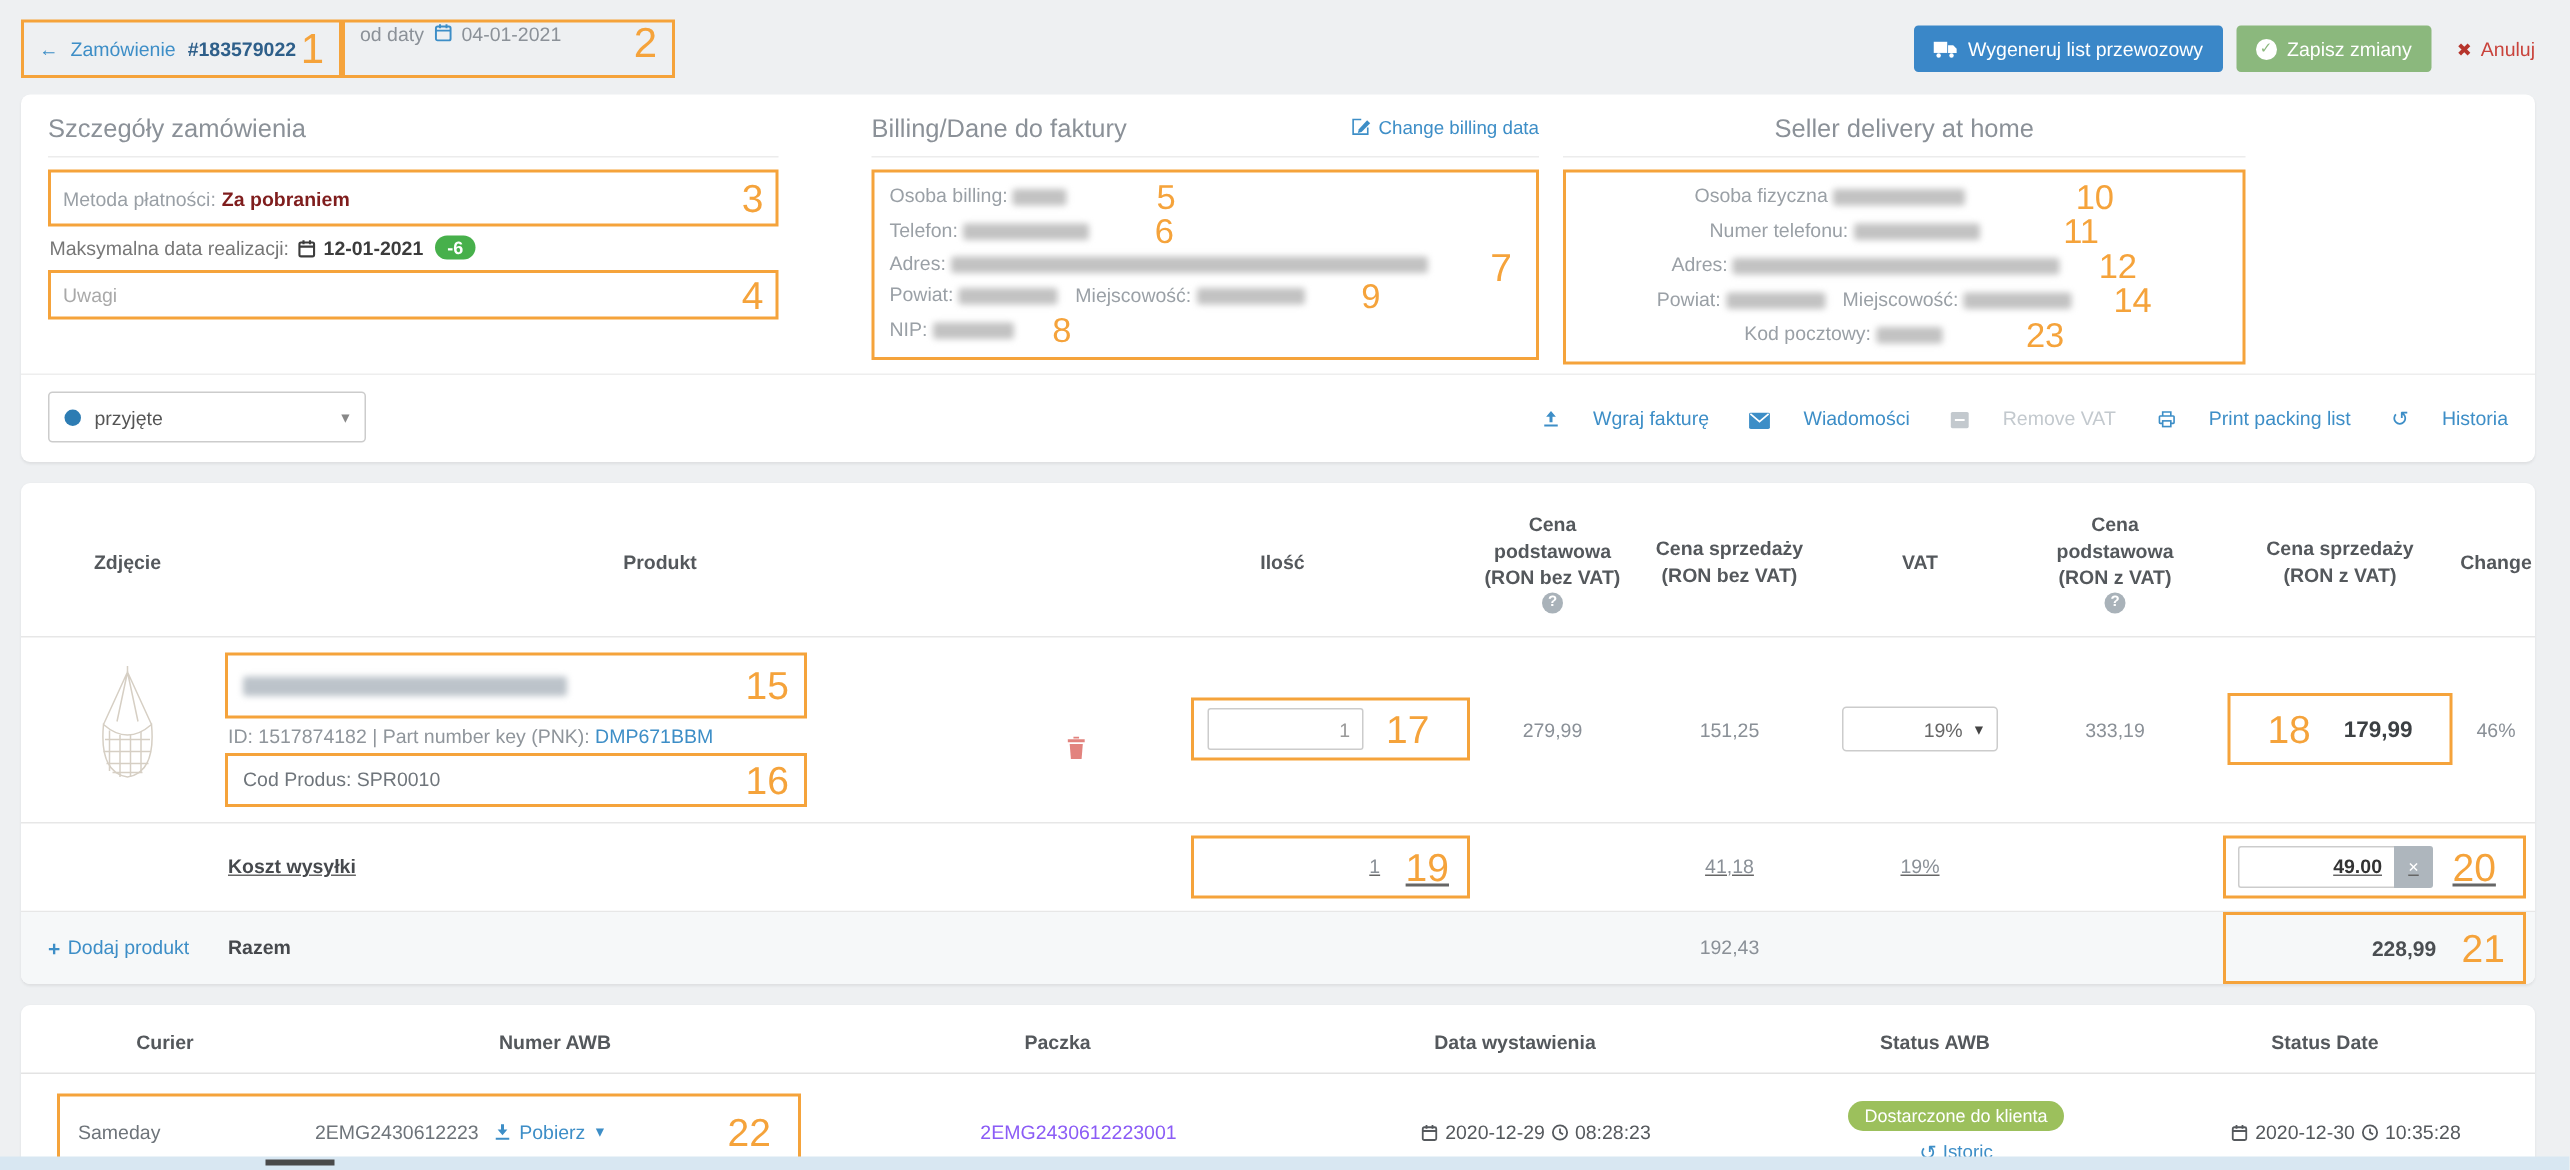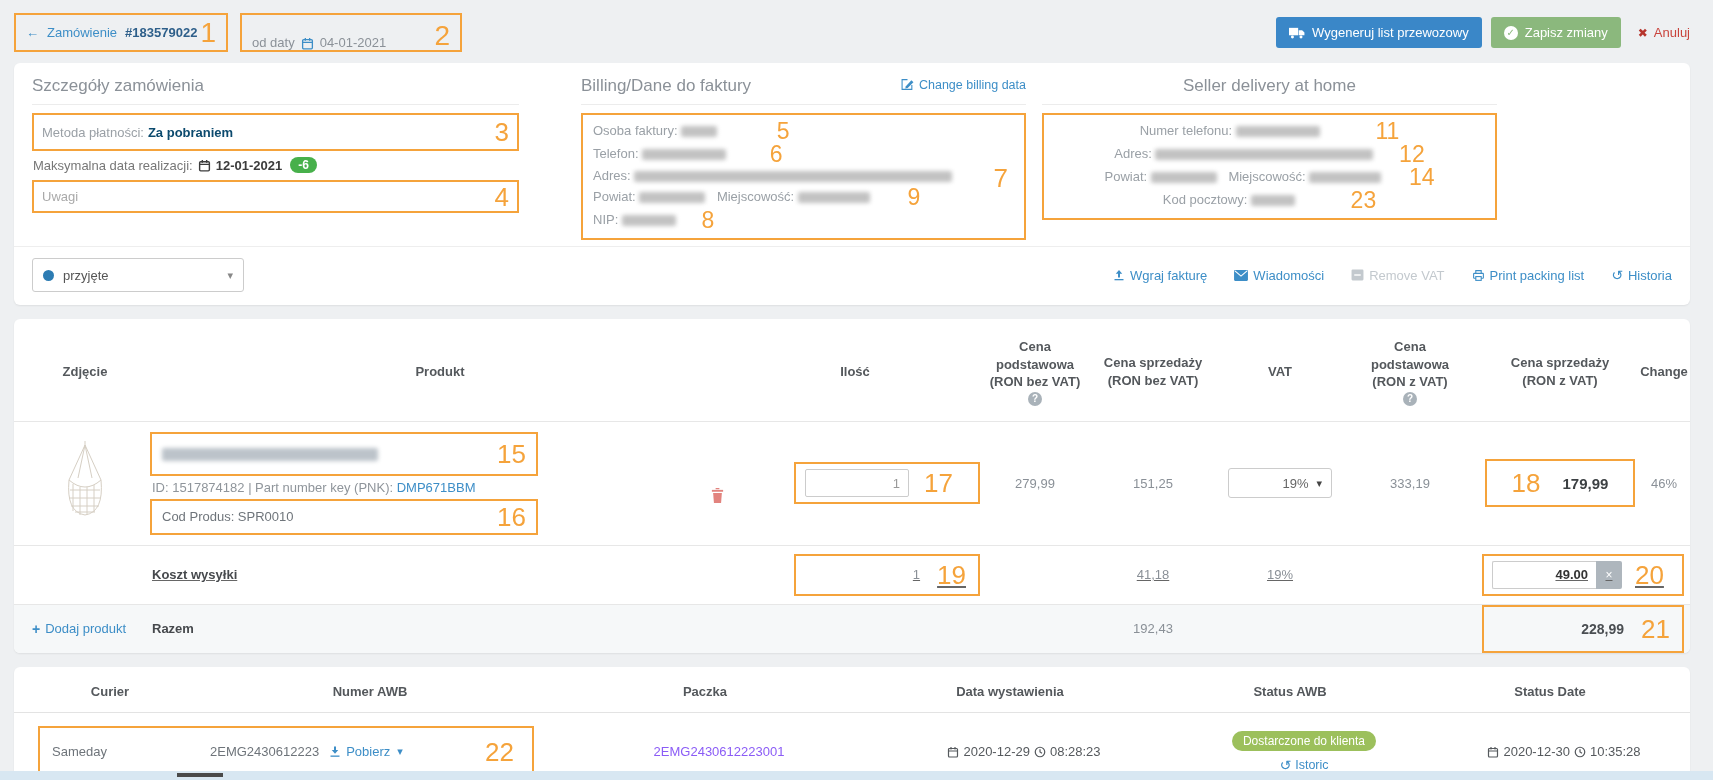--- a/index.html
+++ b/index.html
@@ -16,21 +16,21 @@
   .abox { border:2px solid #f5a33b; }
   .anum { color:#f5a33b; font-size:26px; line-height:1; font-weight:400; }
   .n-lg { font-size:28px; }
   .n-in { font-size:23px; vertical-align:middle; }
 
   
   .topbar { display:flex; align-items:center; padding:13px 23px 11px 14px; }
   .order-box { width:214px; height:39px; display:flex; align-items:center; padding:0 10px; }
   .back-link { display:flex; align-items:center; gap:8px; color:#3d8ec7; }
   .ordnum { color:#2e5f8a; }
-  .date-box { width:222px; height:39px; display:flex; align-items:flex-end; padding:0 10px; margin-left:12px; gap:6px; color:#8b9198; }
+  .date-box { width:222px; height:39px; display:flex; align-items:flex-start; padding:0 10px; gap:6px; color:#8b9198; }
   .date-box .cal { color:#3d8ec7; }
   .topbar-actions { margin-left:auto; display:flex; align-items:center; gap:9px; }
   .btn { border:none; border-radius:3px; color:#fff; font-size:13px; height:31px;
          display:flex; align-items:center; gap:7px; padding:0 13px; cursor:pointer;
          font-family:inherit; }
   .btn-blue { background:#3a87c8; }
   .btn-green { background:#8bb87d; }
   .chk { background:#fff; color:#8bb87d; width:14px; height:14px; border-radius:50%;
          display:inline-flex; align-items:center; justify-content:center; font-size:10px; font-weight:bold; }
   .cancel-link { color:#c9433c; display:flex; align-items:center; gap:6px; margin-left:8px; }
@@ -42,40 +42,40 @@
   
   .card1-cols { display:flex; padding:13px 18px 6px; }
   .c1col { width:487px; }
   .c2col { width:445px; margin-left:62px; }
   .c3col { width:455px; margin-left:16px;text-align:center; }
   h2.section { font-size:17px; color:#8b9198; font-weight:400; margin:0 0 8px; padding-bottom:8px; border-bottom:1px solid #ececec; }
   .hrow { display:flex; justify-content:space-between; align-items:baseline; border-bottom:1px solid #ececec; margin-bottom:8px; }
   .hrow h2.section { border-bottom:none; margin:0; padding-bottom:8px; }
   .changelink { color:#3d8ec7; display:flex; align-items:center; gap:5px; font-size:12.5px; }
   .box3 { display:flex; align-items:center; padding:4px 8px; margin-bottom:5px; }
-  .box3 b { color:#0c4a6e; margin-left:4px; }
+  .box3 b { color:#7f1d1d; margin-left:4px; }
   .deadline { display:flex; align-items:center; gap:5px; margin:6px 0 7px 1px; color:#777; }
   .deadline b { color:#3c3c3c; }
   .deadline .cal { color:#3c3c3c; }
   .pill { background:#47b04b; color:#fff; border-radius:10px; padding:1px 8px; font-size:12px; font-weight:bold; margin-left:3px; }
   .box4 { display:flex; align-items:center; }
   .box4 input { flex:1; border:none; outline:none; padding:7px 8px; font-size:13px; color:#444; font-family:inherit; background:transparent; }
   .box4 input::placeholder { color:#a9a9a9; }
   .box4 .anum { margin-right:8px; }
   .infobox { position:relative; padding:5px 10px 6px; line-height:20px; }
   .iline { white-space:nowrap; }
   .ilabel { color:#9aa0a6; }
   .blur { display:inline-block; height:11px; border-radius:2px; background:#c2c2c2; filter:blur(2px); vertical-align:middle; }
   .divider { border-top:1px solid #eee; }
   .statusrow { display:flex; align-items:center; justify-content:space-between; padding:11px 18px 13px; }
   .sselect { width:212px; height:34px; border:1px solid #ccc; border-radius:3px; display:flex; align-items:center; padding:0 10px; background:#fff; color:#555; cursor:pointer; }
   .dot { width:11px; height:11px; border-radius:50%; background:#2d7cb3; margin-right:9px; }
   .caret { margin-left:auto; color:#888; font-size:11px; }
   .alinks { display:flex; gap:27px; align-items:center; }
-  .alink { color:#3d8ec7; display:flex; gap:5px; align-items:center; font-size:13px; }
+  .alink { color:#3d8ec7; display:flex; gap:22px; align-items:flex-end; font-size:13px; }
   .alink.disabled { color:#c3c9ce; }
   .hist-glyph { font-size:14px; line-height:1; }
 
   
   .c1{width:130px;flex-shrink:0}.c2{width:580px;flex-shrink:0}.c3{width:250px;flex-shrink:0}
   .c4{width:110px;flex-shrink:0}.c5{width:126px;flex-shrink:0}.c6{width:128px;flex-shrink:0}
   .c7{width:132px;flex-shrink:0}.c8{width:168px;flex-shrink:0}.c9{width:40px;flex-shrink:0}
   .c89{width:208px;flex-shrink:0}
   .phead { display:flex; align-items:center; padding:19px 6px 15px; color:#54585c; font-weight:bold; line-height:1.35; }
   .hc { text-align:center; display:flex; flex-direction:column; align-items:center; justify-content:center; }
@@ -209,21 +209,21 @@
             <svg width="13" height="13" viewBox="0 0 24 24">
                 <path fill="none" stroke="currentColor" stroke-width="2" d="M20 13v8H2V3h10"></path>
                 <path fill="currentColor" d="M9 15l-1.2 4.6 4.6-1.2L23 7.8 19.2 4z"></path>
               </svg>
           </span>
           <span>Change billing data</span>
         </a>
       </div>
       <div class="abox infobox">
         <div class="iline">
-          <span class="ilabel">Osoba faktury:</span>
+          <span class="ilabel">Osoba billing:</span>
           <span class="blur" style="width:36px"></span>
           <span class="anum n-in" style="margin-left:56px">5</span>
         </div>
         <div class="iline">
           <span class="ilabel">Telefon:</span>
           <span class="blur" style="width:84px"></span>
           <span class="anum n-in" style="margin-left:40px">6</span>
         </div>
         <div class="iline">
           <span class="ilabel">Adres:</span>
@@ -241,20 +241,25 @@
           <span class="blur" style="width:54px"></span>
           <span class="anum n-in" style="margin-left:22px">8</span>
         </div>
         <span class="anum" style="position:absolute; right:16px; top:50px">7</span>
       </div>
     </div>
 
     <div class="c3col">
       <h2 class="section">Seller delivery at home</h2>
       <div class="abox infobox">
+        <div class="iline">
+          <span class="ilabel">Osoba fizyczna</span>
+          <span class="blur" style="width:88px"></span>
+          <span class="anum n-in" style="margin-left:70px">10</span>
+        </div>
         <div class="iline">
           <span class="ilabel">Numer telefonu:</span>
           <span class="blur" style="width:84px"></span>
           <span class="anum n-in" style="margin-left:52px">11</span>
         </div>
         <div class="iline">
           <span class="ilabel">Adres:</span>
           <span class="blur" style="width:218px"></span>
           <span class="anum n-in" style="margin-left:22px">12</span>
         </div>

